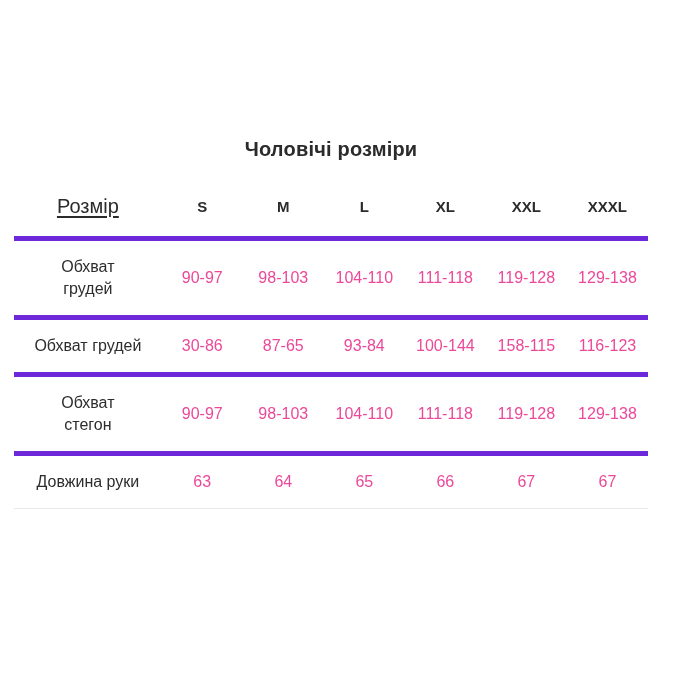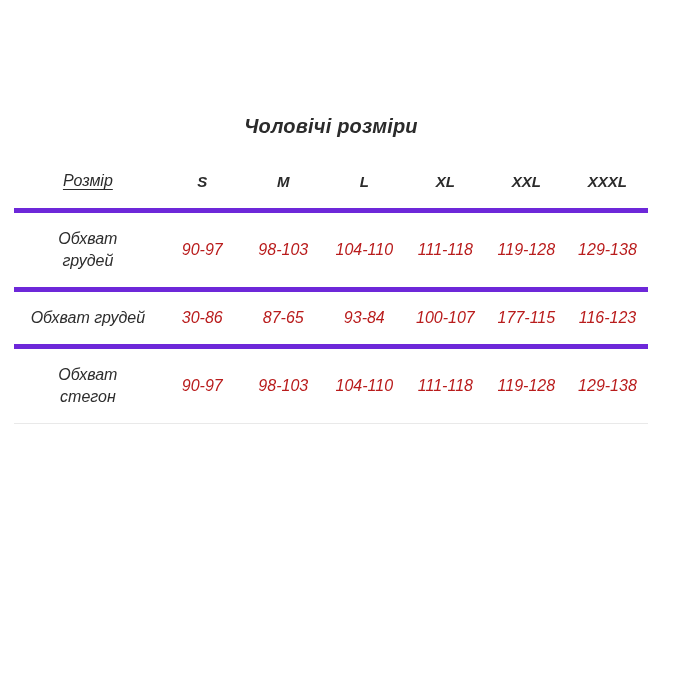--- a/index.html
+++ b/index.html
@@ -10,23 +10,22 @@
   body {
     width: 700px;
     height: 700px;
     font-family: "Liberation Sans", sans-serif;
     position: relative;
     overflow: hidden;
   }
   .chart-wrap {
     position: absolute;
     left: 14px;
-    top: 115px;
+    top: 138px;
     width: 634px;
-    font-style: italic;
   }
   .chart-title {
     text-align: center;
     font-size: 20px;
     font-weight: 600;
     color: #2b2b2b;
     letter-spacing: 0.2px;
     margin: 0 0 34px 0;
   }
   table.size-table {
@@ -36,21 +35,21 @@
   }
   table.size-table col.c-label { width: 23.3%; }
   table.size-table col.c-val   { width: 12.783%; }
 
   thead th {
     padding: 0 0 18px 0;
     text-align: center;
     vertical-align: middle;
   }
   thead th.size-link-cell {
-    font-size: 16px;
+    font-size: 20px;
     font-weight: 400;
   }
   .size-link {
     color: #2b2b2b;
     text-decoration: underline;
     text-underline-offset: 3px;
     cursor: pointer;
   }
   thead th.col-head {
     font-size: 15px;
@@ -69,21 +68,21 @@
     vertical-align: middle;
     font-size: 16px;
     line-height: 22px;
   }
   tbody td.row-label {
     color: #2d2d2d;
     font-weight: 500;
     white-space: pre-line;
   }
   tbody td.cell-value {
-    color: #b91c1c;
+    color: #ec4899;
     font-weight: 400;
   }
 </style>
 </head>
 <body>
 
 <div class="chart-wrap">
   <h2 class="chart-title">Чоловічі розміри</h2>
 
   <table class="size-table">
@@ -118,29 +117,38 @@
         <td class="cell-value">104-110</td>
         <td class="cell-value">111-118</td>
         <td class="cell-value">119-128</td>
         <td class="cell-value">129-138</td>
       </tr>
       <tr>
         <td class="row-label">Обхват грудей</td>
         <td class="cell-value">30-86</td>
         <td class="cell-value">87-65</td>
         <td class="cell-value">93-84</td>
-        <td class="cell-value">100-107</td>
-        <td class="cell-value">177-115</td>
+        <td class="cell-value">100-144</td>
+        <td class="cell-value">158-115</td>
         <td class="cell-value">116-123</td>
       </tr>
       <tr>
         <td class="row-label">Обхват
 стегон</td>
         <td class="cell-value">90-97</td>
         <td class="cell-value">98-103</td>
         <td class="cell-value">104-110</td>
         <td class="cell-value">111-118</td>
         <td class="cell-value">119-128</td>
         <td class="cell-value">129-138</td>
       </tr>
+      <tr>
+        <td class="row-label">Довжина руки</td>
+        <td class="cell-value">63</td>
+        <td class="cell-value">64</td>
+        <td class="cell-value">65</td>
+        <td class="cell-value">66</td>
+        <td class="cell-value">67</td>
+        <td class="cell-value">67</td>
+      </tr>
     </tbody>
   </table>
 </div>
 
 </body></html>

